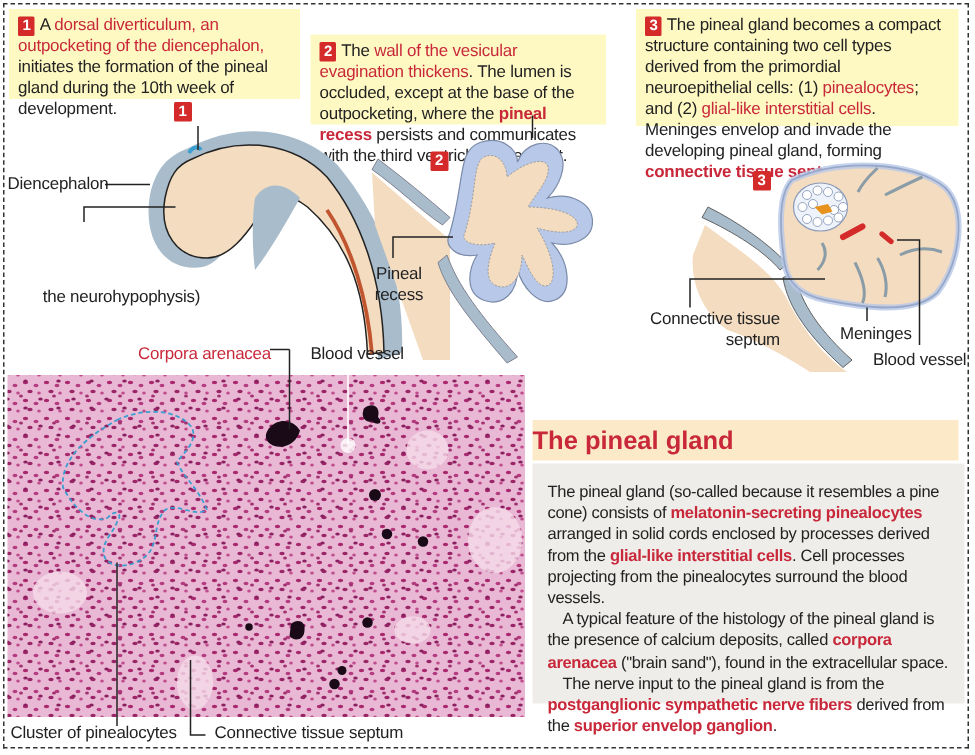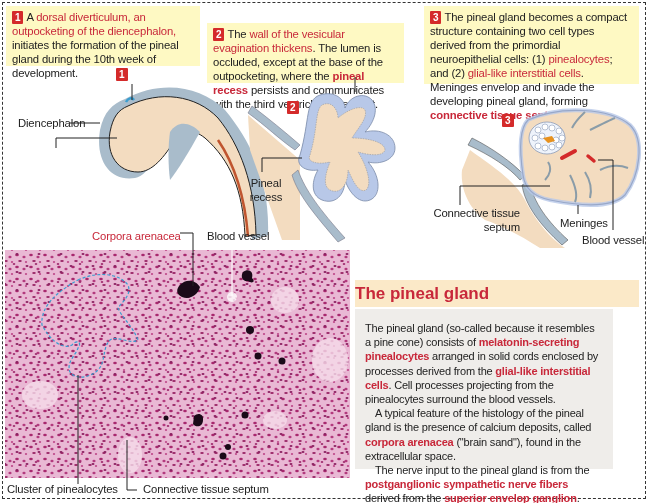--- a/index.html
+++ b/index.html
@@ -11,21 +11,21 @@
              padding: 4px 6px; box-sizing: border-box; letter-spacing: -0.15px; }
   .red { color: #c8283a; }
   .redb { color: #c8283a; font-weight: bold; }
   .badge { display: inline-block; background: #d42a2a; color: #fff; font-weight: bold;
            font-size: 10px; line-height: 13px; padding: 0 3px; margin-right: 3px; border-radius: 1px; }
   .abs { position: absolute; }
   .label { position: absolute; font-size: 11.3px; line-height: 14px; color: #222; letter-spacing: -0.15px; }
   .panel-head { position: absolute; left: 355px; top: 280px; width: 284px; height: 27px;
                 background: #fbe9c8; text-align: left; line-height: 27px;
                 font-size: 17px; font-weight: bold; color: #c8283a; }
-  .panel-body { position: absolute; left: 355px; top: 309px; width: 258px; height: 160px;
+  .panel-body { position: absolute; left: 355px; top: 309px; width: 288px; height: 160px;
                 background: #efedea; box-sizing: border-box; padding: 12px 10px 6px 10px;
                 font-size: 11px; line-height: 14.2px; letter-spacing: -0.2px; }
   .panel-body p { margin: 0; }
   .indent { text-indent: 10px; }
   svg { position: absolute; overflow: visible; }
 </style>
 </head>
 <body>
 
 <div class="frame"></div>
@@ -44,22 +44,23 @@
   <path d="M125,99 C160,80 200,85 225,110 C250,140 270,180 268,235 L252,240 C252,190 238,155 208,130 C190,117 178,120 172,130 C160,150 150,175 135,178 C110,182 95,160 100,130 C104,112 112,104 125,99 Z" fill="#a9bccb"></path>
   <path d="M128,106 C160,90 196,95 218,118 C240,145 255,185 256,235 L245,236 C243,190 230,160 205,138 C192,128 182,128 176,138 C164,158 152,172 138,172 C118,172 106,155 110,132 C113,117 118,110 128,106 Z" fill="#f3dcc0" stroke="#222" stroke-width="1"></path>
   <path d="M170,132 C178,120 190,122 200,132 C190,150 178,170 170,180 C168,165 168,145 170,132 Z" fill="#a9bccb"></path>
   <path d="M218,140 C235,165 245,200 248,236" fill="none" stroke="#c0552f" stroke-width="2.5"></path>
   <path d="M126,102 C128,98 132,97 134,100" fill="none" stroke="#3a9ed0" stroke-width="2.5"></path>
   <line x1="132" y1="84" x2="132" y2="100" stroke="#222" stroke-width="1"></line>
   <line x1="70" y1="123" x2="100" y2="123" stroke="#222" stroke-width="1"></line>
   <polyline points="56,148 56,138 117,138" fill="none" stroke="#222" stroke-width="1"></polyline>
 </svg>
 <span class="badge abs" style="left:116px; top:68px;">1</span>
-<div class="label" style="left:18px; top:116px;">Diencephalon</div>
+<div class="label" style="left:5px; top:116px;">Diencephalon</div>
 <div class="label" style="left:7px; top:191px; text-align:center; width:148px;">
+  <div>the neurohypophysis)</div>
 </div>
 
 <svg width="650" height="503" style="left:0;top:0;">
   <path d="M248,115 L300,160 L300,240 L282,240 L250,150 Z" fill="#f3dcc0"></path>
   <path d="M248,113 C265,125 280,140 295,150 L300,145 C285,132 268,118 252,106 Z" fill="#a9bccb" stroke="#778" stroke-width="0.6"></path>
   <path d="M298,170 C305,190 320,210 345,238 L338,242 C315,215 298,195 292,175 Z" fill="#a9bccb" stroke="#778" stroke-width="0.6"></path>
   <path d="M300,155 C310,120 305,100 320,95 C335,90 345,100 345,108 C350,95 365,92 372,100 C380,110 372,125 365,132 C380,128 395,135 395,148 C395,160 380,165 368,162 C380,175 382,195 370,200 C358,205 348,190 345,180 C345,195 335,205 322,200 C310,195 312,180 318,170 C305,172 295,165 300,155 Z" fill="#b8c8e8" stroke="#7a8aa8" stroke-width="0.8"></path>
   <path d="M310,155 C318,128 315,110 322,105 C332,100 338,110 338,118 C350,108 362,105 365,110 C368,118 358,128 352,138 C368,138 385,142 385,150 C383,157 368,155 358,152 C368,168 372,185 366,190 C358,194 352,178 348,170 C348,185 340,195 330,190 C322,186 326,172 330,162 C318,165 306,162 310,155 Z" fill="#f3dcc0" stroke="#999" stroke-width="0.6" stroke-dasharray="1.5 1"></path>
   <line x1="355" y1="92" x2="355" y2="77" stroke="#222" stroke-width="1"></line>
   <polyline points="262,172 262,158 302,158" fill="none" stroke="#222" stroke-width="1"></polyline>

